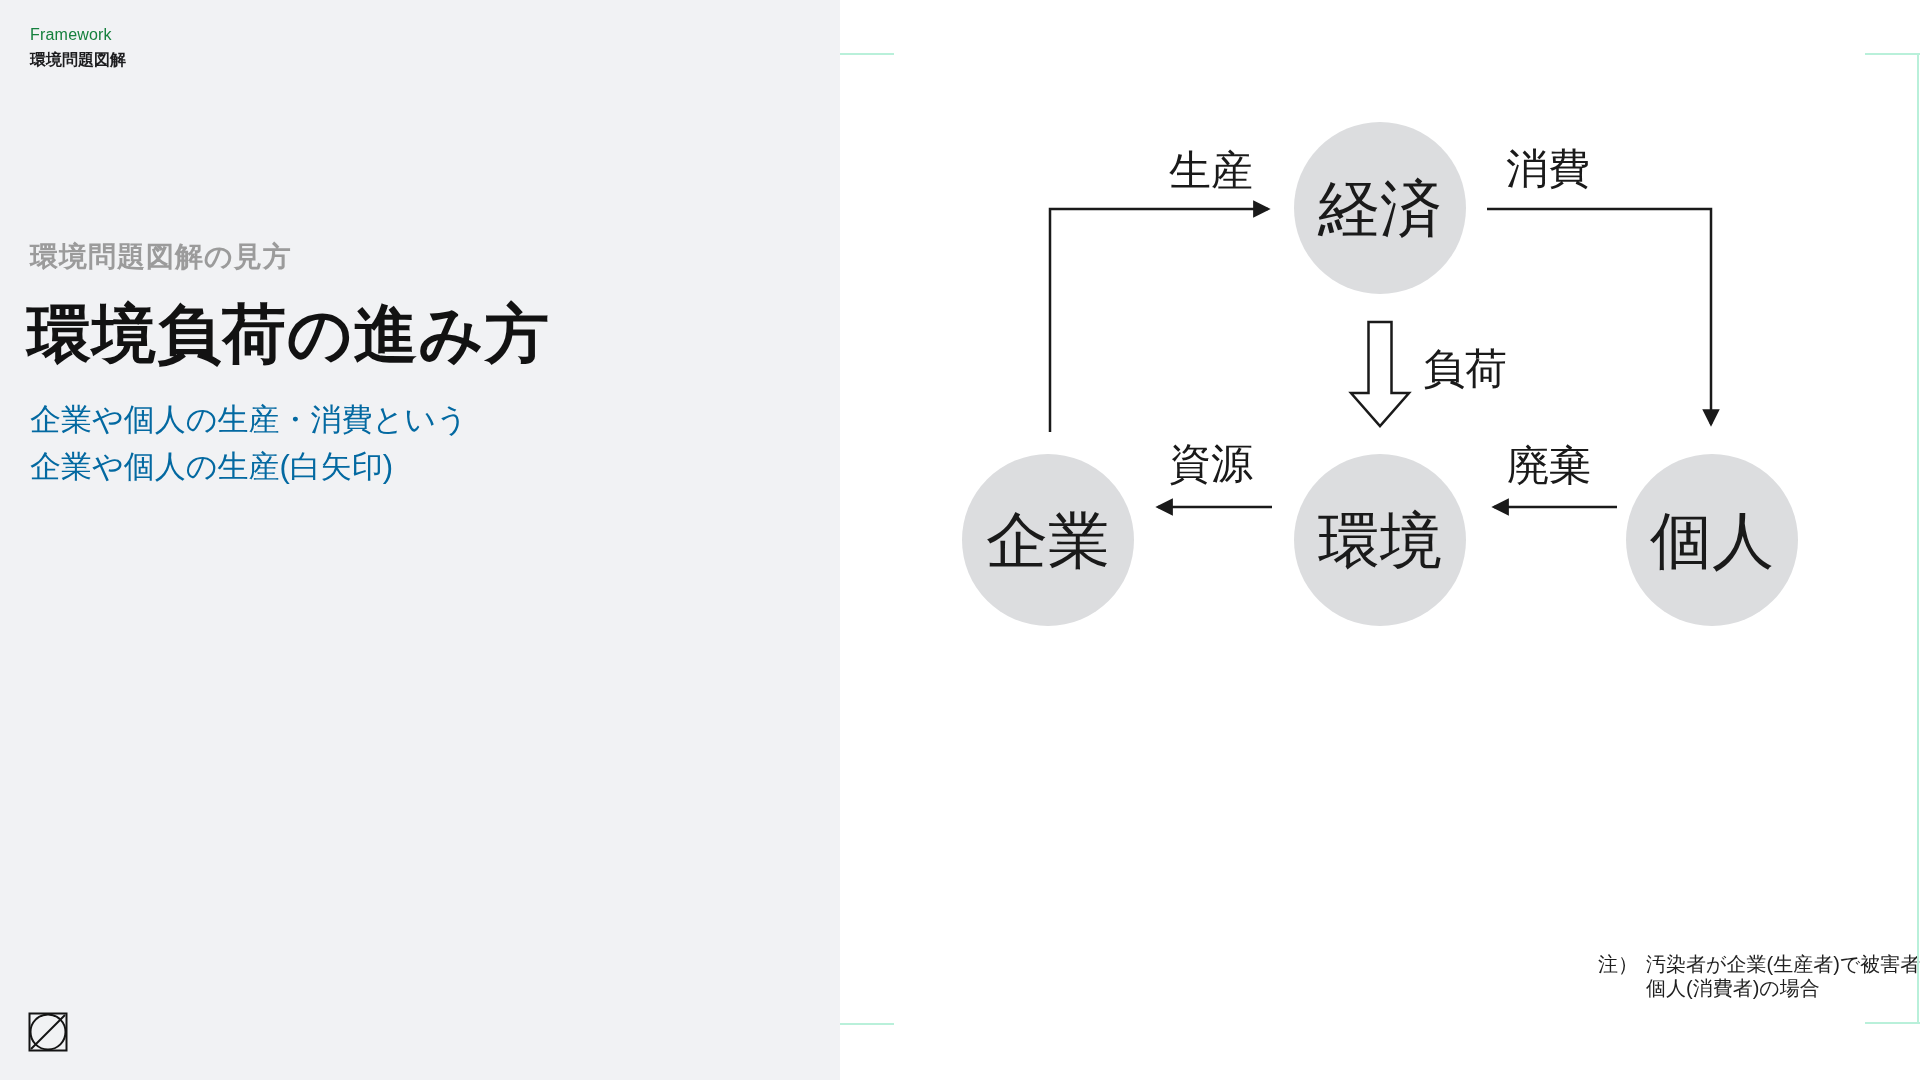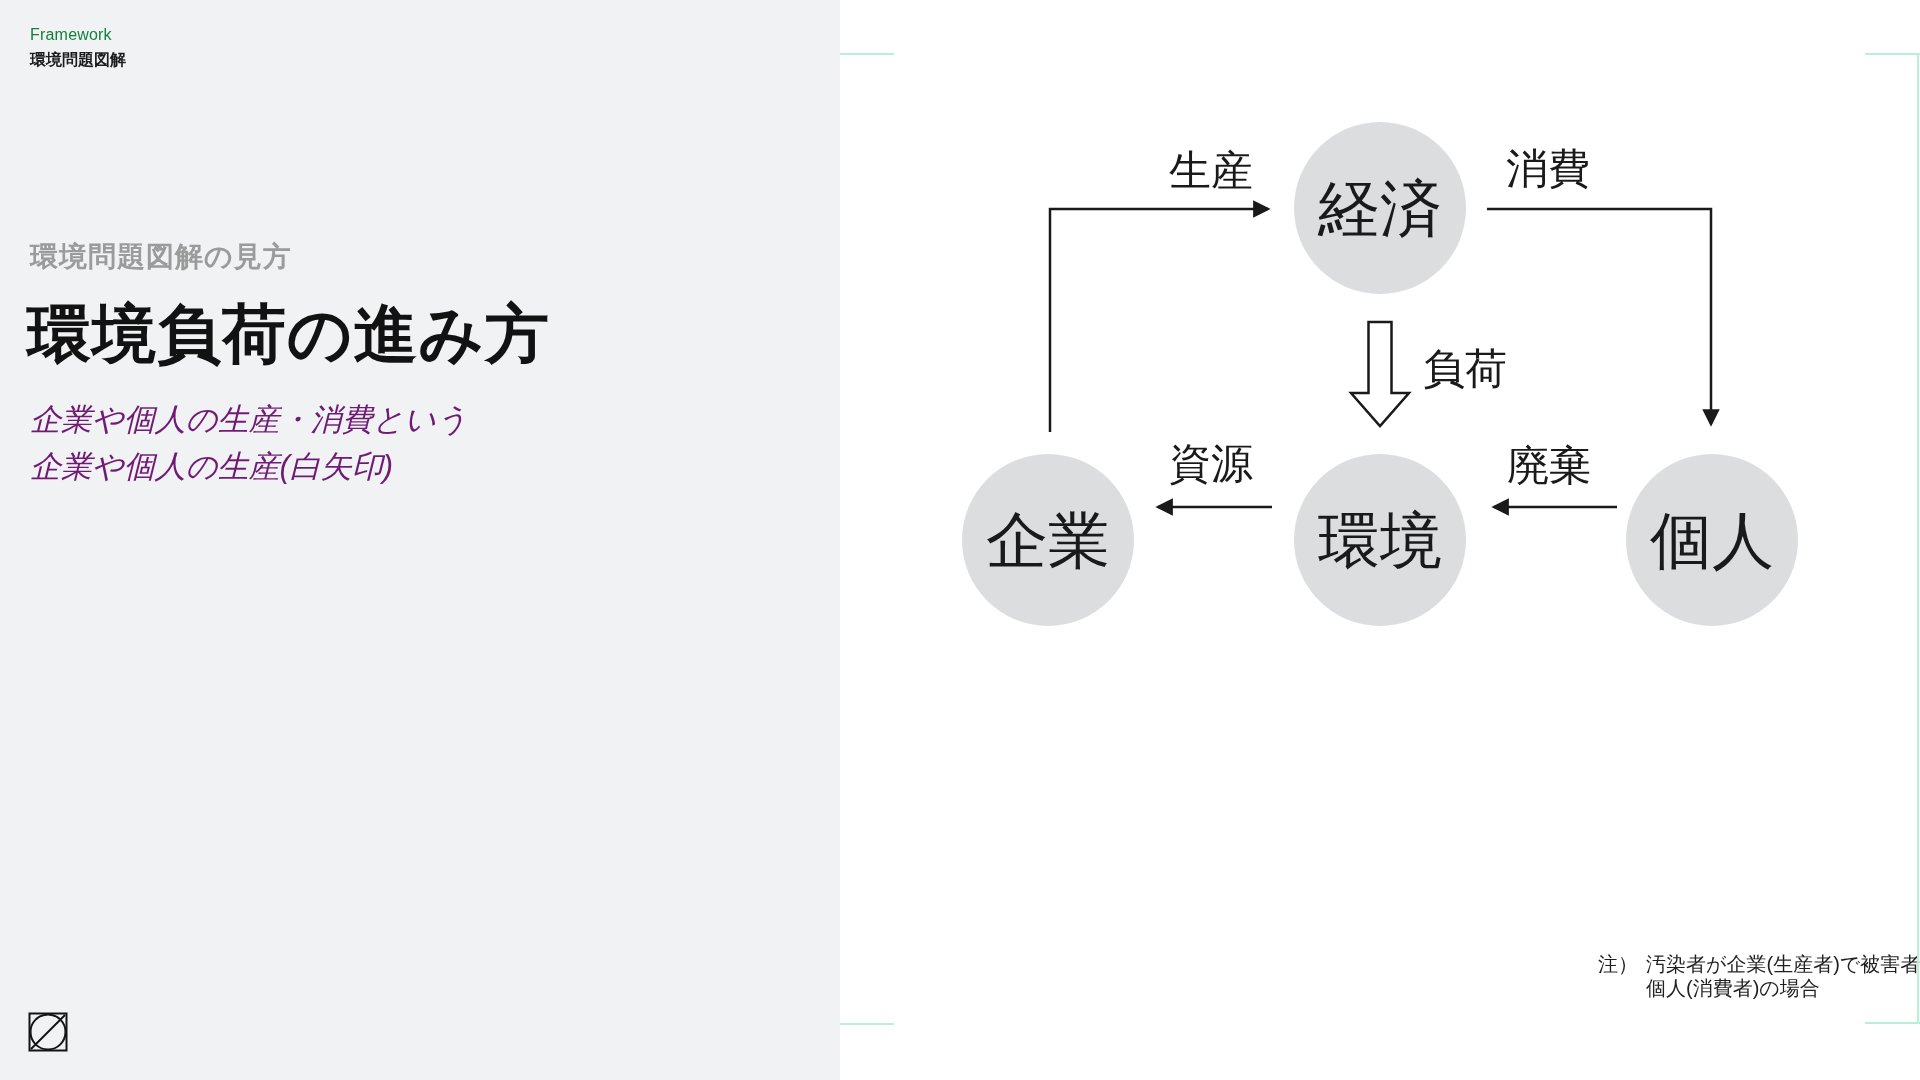--- a/index.html
+++ b/index.html
@@ -29,21 +29,21 @@
     position: absolute; left: 30px; top: 238px;
     font-size: 28px; font-weight: bold; color: #9b9b9b; letter-spacing: 1px;
   }
   .slide-title {
     position: absolute; left: 27px; top: 294px;
     font-size: 64px; line-height: 80px; font-weight: bold; color: #121212;
     letter-spacing: 1px;
   }
   .slide-body {
     position: absolute; left: 30px; top: 396px;
-    font-size: 31px; line-height: 47px; color: #701a75; font-style: italic;
+    font-size: 31px; line-height: 47px; color: #0369a1;
   }
   .logo { position: absolute; left: 28px; top: 1012px; width: 40px; height: 40px; }
 
   
   .right-panel {
     position: absolute; left: 840px; top: 0; width: 1080px; height: 1080px;
     background: #ffffff;
   }
   .diagram-svg { position: absolute; left: 0; top: 0; width: 1920px; height: 1080px; pointer-events: none; }
   .node-label { font-size: 62px; fill: #1a1a1a; text-anchor: middle; }

